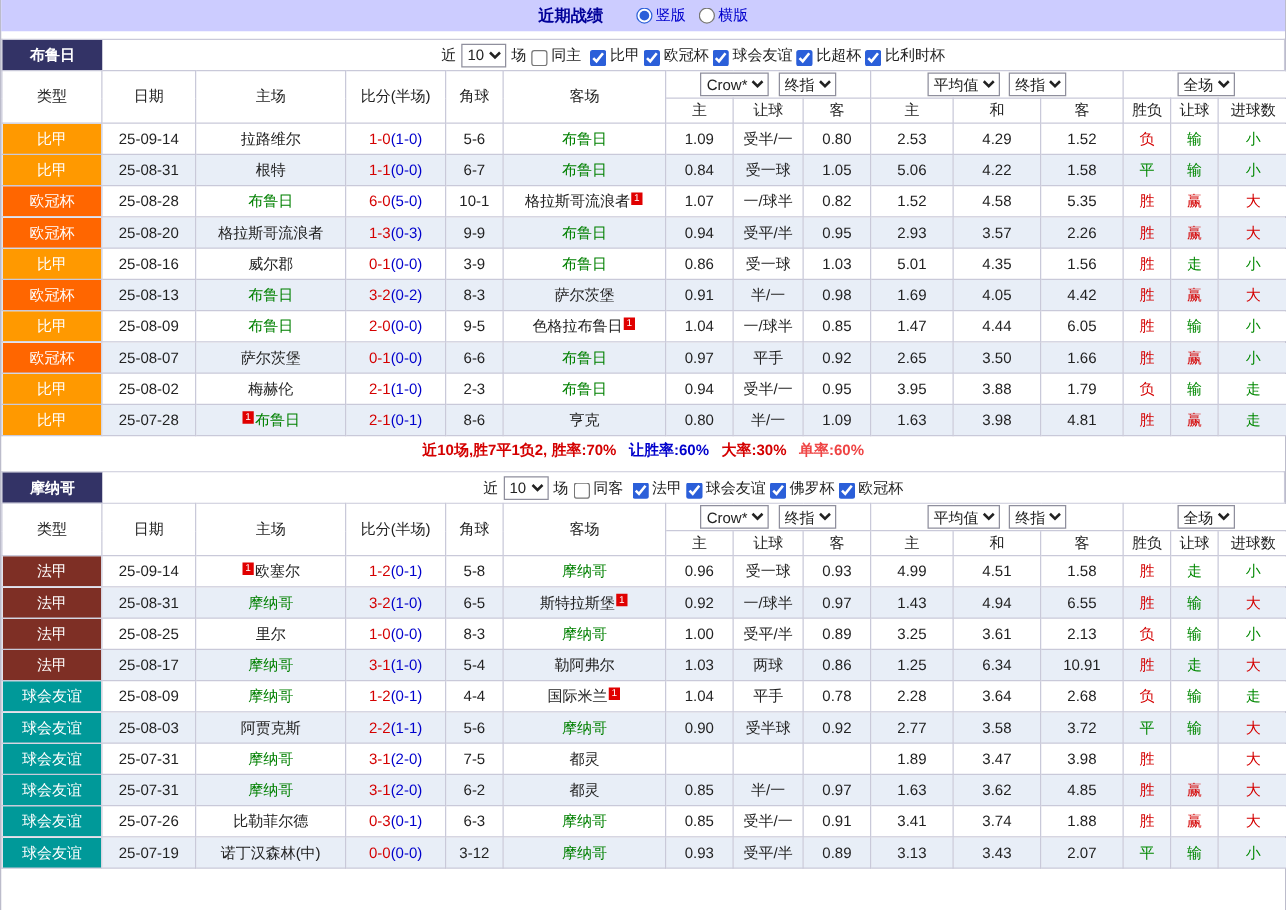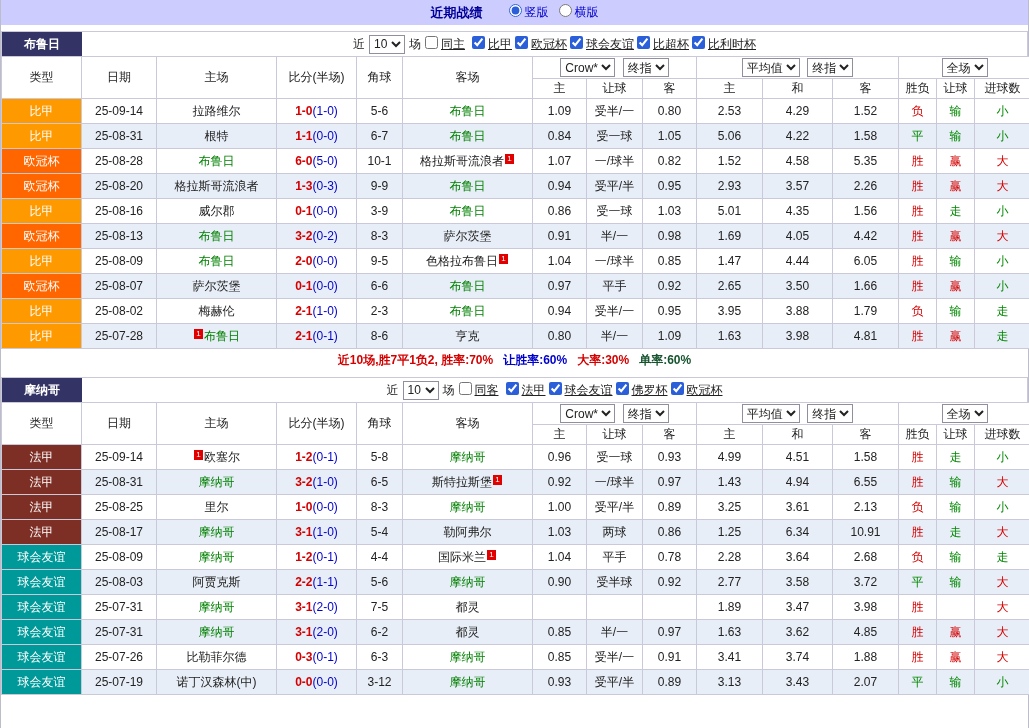--- a/index.html
+++ b/index.html
@@ -9,31 +9,31 @@
     font-family: "Liberation Sans", "DejaVu Sans", sans-serif;
     font-size: 12px; color: #222;
   }
   .page { width: 1029px; height: 728px; border-left:1px solid #bcbccb; border-right:1px solid #bcbccb; }
 
   .topbar {
     height: 25px; background: #ccccff;
     display: flex; align-items: center; justify-content: center; gap: 6px;
   }
   .page-title { color: #000099; font-weight: bold; font-size: 13px; margin-right: 10px; }
-  .layout-radios label { color: #0000cc; display: inline-flex; align-items: flex-start; margin-left: 10px; cursor: pointer; }
+  .layout-radios label { color: #0000cc; display: inline-flex; align-items: center; margin-left: 10px; cursor: pointer; }
   input[type=radio], input[type=checkbox] { accent-color: #2b5fd9; width: 13px; height: 13px; margin: 0 3px 0 0; }
 
   .team-section { margin-top: 6px; }
   .section-bar { display: flex; height: 25px; border: 1px solid #c9c9d9; border-bottom: none; }
   .team-box {
     width: 80px; background: #333366; color: #fff; font-weight: bold;
     display: flex; align-items: center; justify-content: center; flex: none;
   }
   .filter-bar { flex: 1; display: flex; align-items: center; justify-content: center; gap: 4px; background:#fff; }
-  .filter-bar label { display: inline-flex; align-items: flex-start; cursor: pointer; text-decoration: underline; }
+  .filter-bar label { display: inline-flex; align-items: flex-end; cursor: pointer; }
   .league-filters { display: inline-flex; align-items: center; }
   .league-filters label { margin-left: 3px; }
 
   select {
     font-family: inherit; font-size: 12px; height: 19px;
     border: 1px solid #8f8f9d; background: #fff; color: #222;
   }
 
   table.stats-table { width: 100%; border-collapse: collapse; table-layout: fixed; }
   .stats-table th, .stats-table td {
@@ -41,21 +41,21 @@
     overflow: hidden; white-space: nowrap;
   }
   .stats-table thead th { font-weight: normal; background: #fff; }
   tr.dd-row th { height: 22px; }
   tr.sub-row th { height: 20px; }
   .ddcell select { margin: 0 2px; }
   .stats-table tbody td { height: 25px; background: #fff; }
   tr.alt td { background: #e8eef7; }
   td.league { color: #fff; }
   .hl { color: #008000; }
-  .score-full { color: #d40000; font-weight: bold; }
+  .score-full { color: #d40000; font-weight: normal; }
   .score-half { color: #0000cc; }
   .badge {
     display: inline-block; background: #e00000; color: #fff;
     font-size: 8px; line-height: 10px; width: 9px; height: 10px;
     vertical-align: 4px; margin: 0 1px; text-align: center;
   }
   .summary { height: 22px; line-height: 22px; text-align: center; }
   .summary span { margin: 0 5px; font-weight: bold; }
 </style>
 </head>
@@ -326,21 +326,21 @@
             <td class="num">1.09</td>
             <td class="num">1.63</td>
             <td class="num">3.98</td>
             <td class="num">4.81</td>
             <td class="res" style="color: rgb(212, 0, 0);">胜</td>
             <td class="res" style="color: rgb(212, 0, 0);">赢</td>
             <td class="res" style="color: rgb(0, 136, 0);">走</td>
           </tr>
         </tbody>
     </table>
-    <div class="summary"><span style="color: rgb(212, 0, 0);">近10场,胜7平1负2, 胜率:70%</span><span style="color: rgb(0, 0, 204); margin-top: 33px;">让胜率:60%</span><span style="color: rgb(212, 0, 0);">大率:30%</span><span style="color: #14532d;">单率:60%</span></div>
+    <div class="summary"><span style="color: rgb(212, 0, 0);">近10场,胜7平1负2, 胜率:70%</span><span style="color: rgb(0, 0, 204); margin-top: 33px;">让胜率:60%</span><span style="color: rgb(212, 0, 0);">大率:30%</span><span style="color: #ef4444;">单率:60%</span></div>
   </section>
 
   <section class="team-section">
     <div class="section-bar">
       <div class="team-box">摩纳哥</div>
       <div class="filter-bar">
         <span>近</span>
         <select><option>10</option></select>
         <span>场</span>
         <label>

